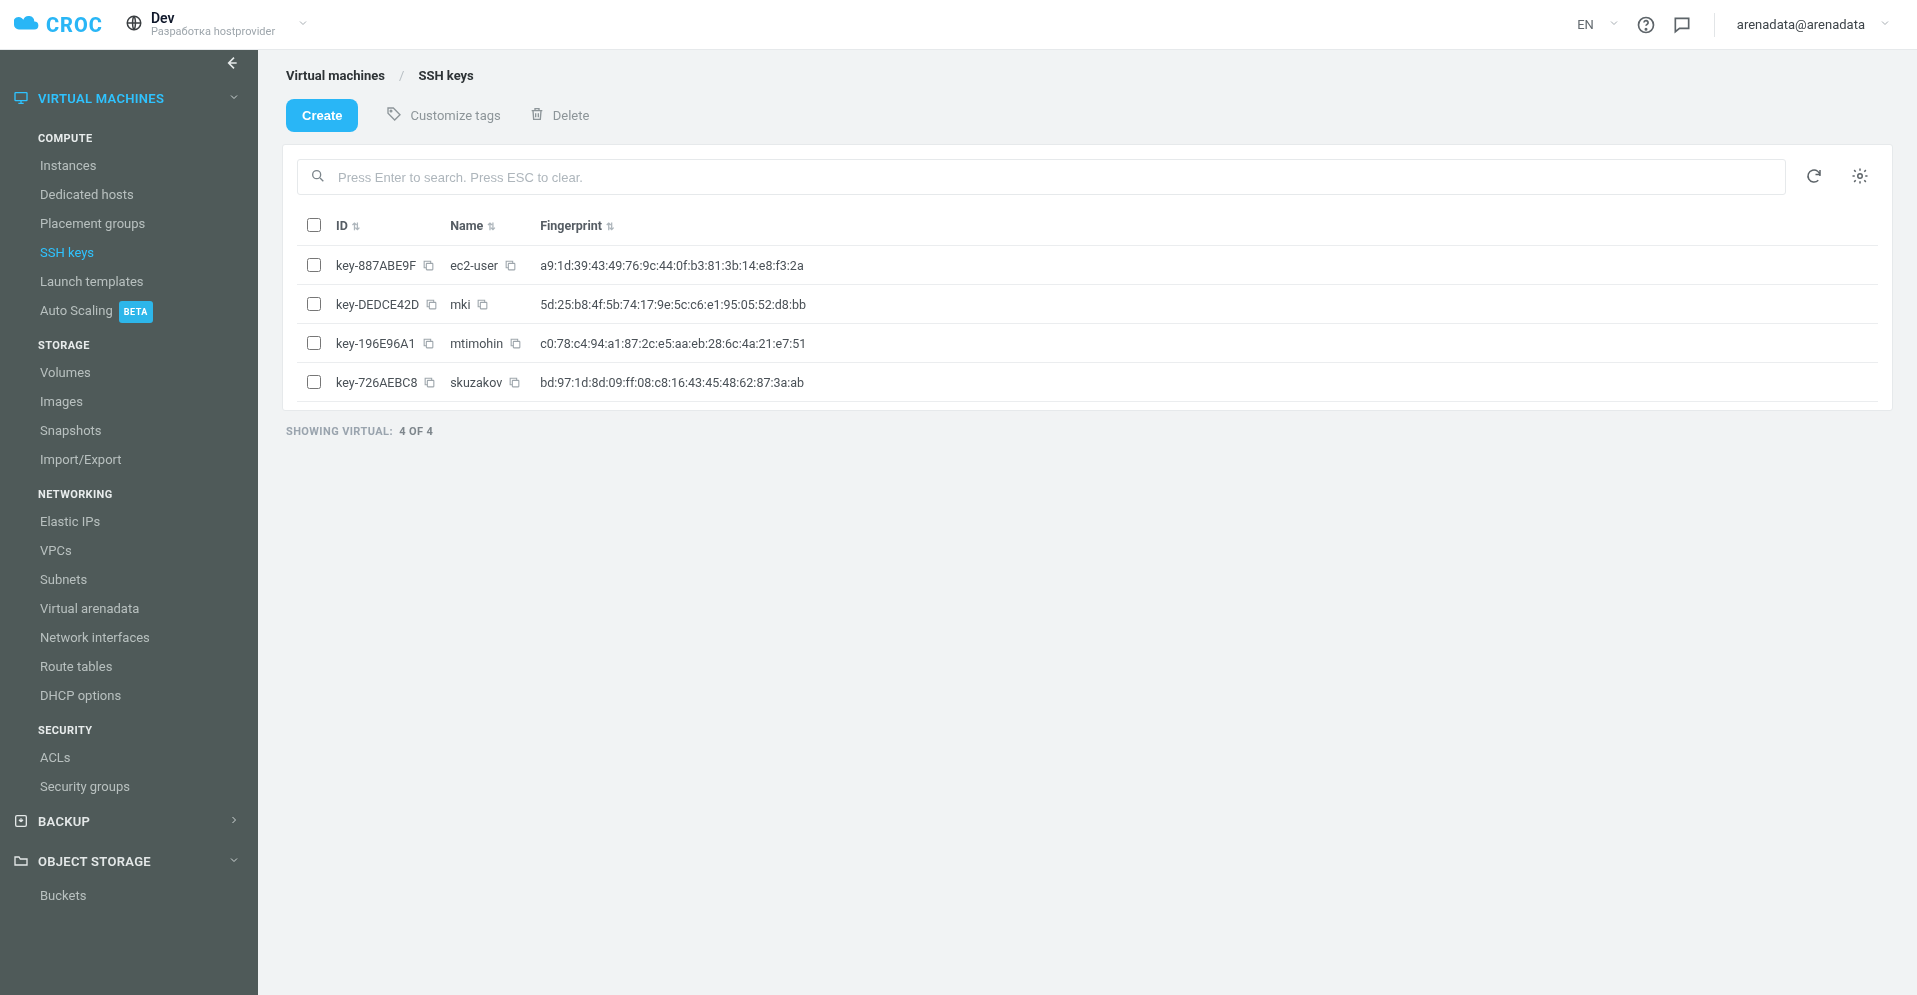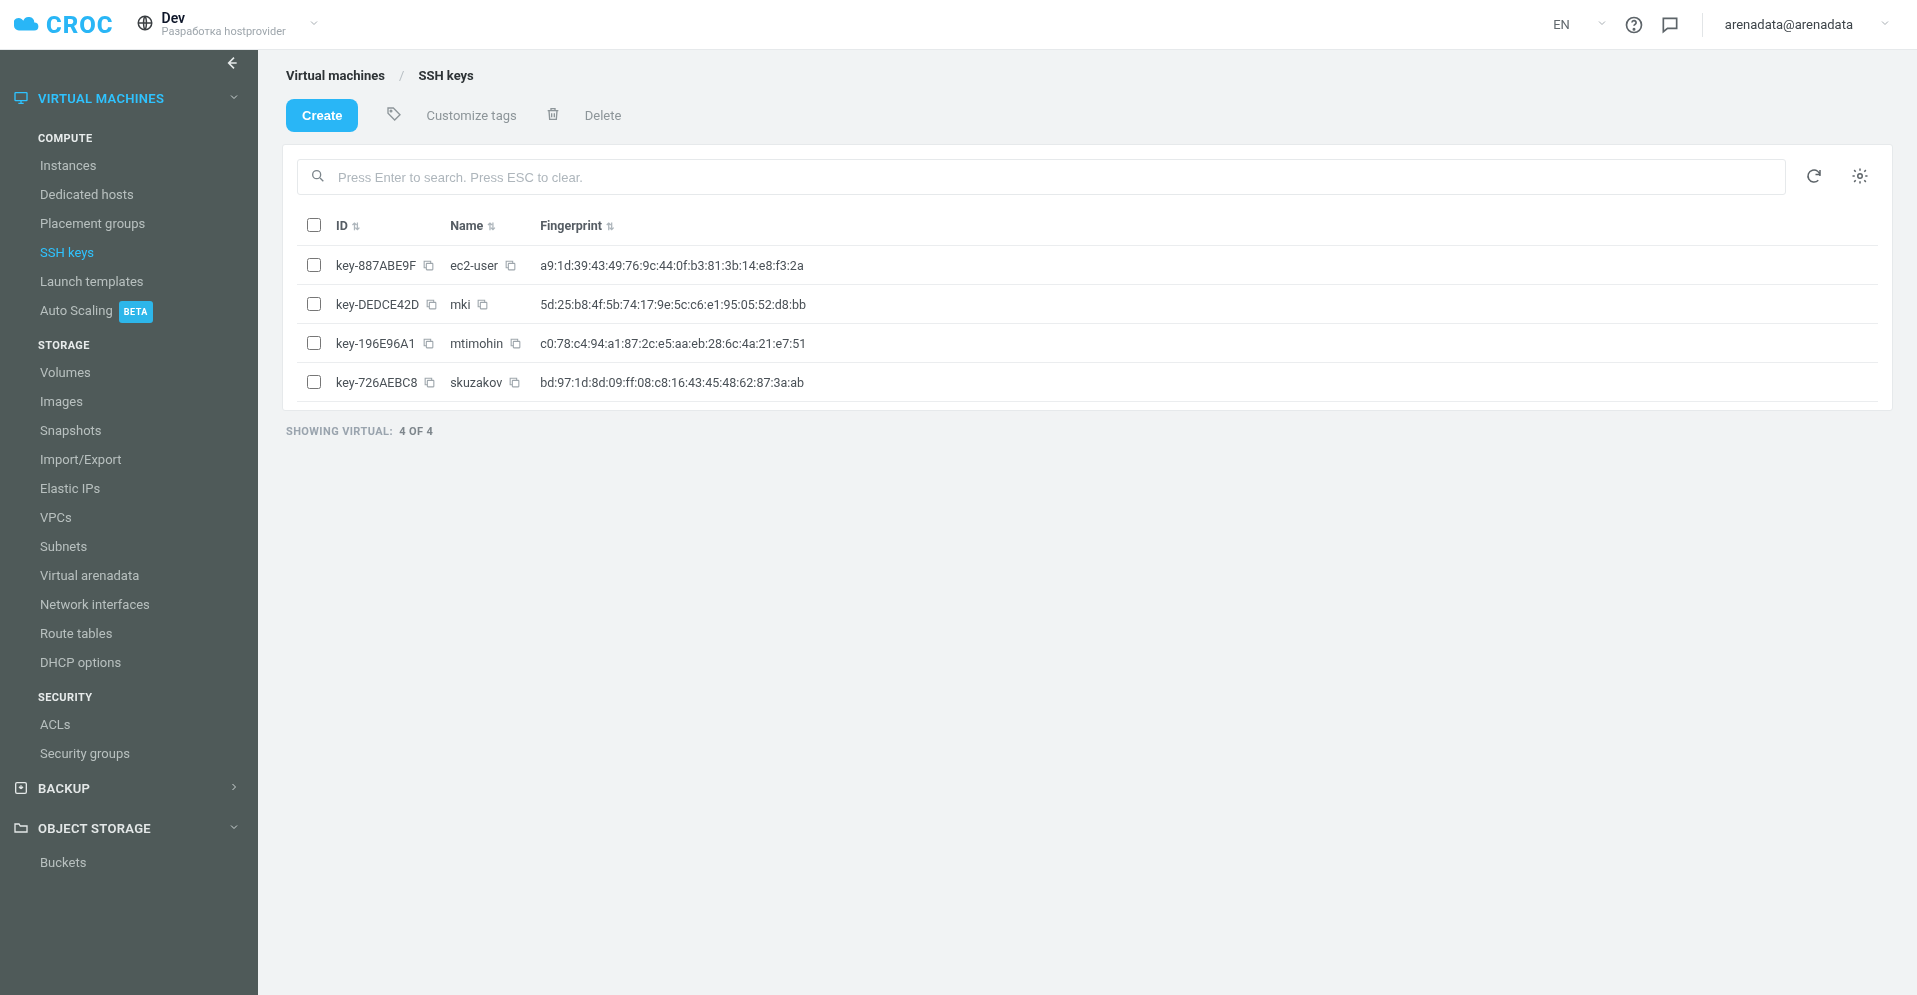--- a/index.html
+++ b/index.html
@@ -26,30 +26,30 @@
 
   
   .header{
     height:var(--header-h);
     background:#fff;
     border-bottom:1px solid var(--border);
     display:flex;align-items:center;
     padding:0 18px 0 14px;
     position:relative;z-index:3;
   }
-  .logo{display:flex;align-items:flex-start;gap:6px;color:var(--accent);font-weight:800;letter-spacing:1px;font-size:24px}
+  .logo{display:flex;align-items:flex-start;gap:6px;color:var(--accent);font-weight:800;letter-spacing:1px;font-size:20px}
   .logo svg{width:26px;height:18px}
   .env{display:flex;align-items:center;margin-left:22px;cursor:pointer}
   .env-icon svg{width:18px;height:18px;color:#3b3f42}
   .env-text{display:flex;flex-direction:column;margin-left:8px;line-height:1.1}
   .env-name{font-size:14px;color:#0f172a;font-weight:600}
   .env-sub{font-size:11px;color:#9ea6ac}
   .env-caret{margin-left:22px;color:#a6adb2}
   .header-spacer{flex:1}
-  .hbtn{display:flex;align-items:center;gap:20px;color:#62696e;padding:6px 8px;cursor:pointer}
+  .hbtn{display:flex;align-items:center;gap:8px;color:#62696e;padding:6px 8px;cursor:pointer}
   .hicon{width:20px;height:20px;display:inline-flex;align-items:center;justify-content:center;color:#5d6469}
   .vsep{width:1px;height:24px;background:#e2e5e7;margin:0 14px}
   .user{color:#3d4449;font-size:13px}
   .caret{color:#a6adb2;margin-left:6px}
 
   
   .shell{display:flex;height:calc(100vh - var(--header-h))}
   .sidebar{width:var(--sidebar-w);background:var(--sidebar-bg);color:var(--sidebar-fg);overflow-y:auto;font-size:13px}
   .sb-collapse{height:28px;display:flex;align-items:center;justify-content:flex-end;padding-right:18px;color:#e8ecec}
   .sb-section{display:flex;align-items:center;height:40px;padding:0 18px 0 12px;cursor:pointer}
@@ -64,21 +64,21 @@
 
   
   .main{flex:1;overflow:auto;padding:0 24px 24px}
   .crumbs{display:flex;align-items:center;gap:14px;padding:18px 4px 14px;font-size:13px}
   .crumbs .c{color:#7e868c;cursor:pointer}
   .crumbs .c.bold{font-weight:700;color:#2e3336}
   .crumbs .sep{color:#b8bfc4}
 
   .toolbar{display:flex;align-items:center;gap:28px;padding:2px 4px 12px}
   .btn-primary{background:var(--accent);color:#fff;border:none;border-radius:8px;padding:9px 16px;font-size:13px;font-weight:600;cursor:pointer}
-  .btn-flat{display:flex;align-items:center;gap:24px;color:var(--toolbar-muted);cursor:pointer;font-size:13px}
+  .btn-flat{display:flex;align-items:center;gap:8px;color:var(--toolbar-muted);cursor:pointer;font-size:13px}
   .btn-flat svg{width:16px;height:16px}
 
   .card{background:var(--card);border:1px solid var(--border);border-radius:3px;padding:14px 14px 8px}
   .searchbar{display:flex;align-items:flex-start;gap:10px}
   .searchbox{flex:1;display:flex;align-items:center;border:1px solid var(--border);border-radius:3px;height:36px;padding:0 12px;background:#fff}
   .searchbox svg{width:16px;height:16px;color:#7c858b;margin-right:10px}
   .searchbox input{flex:1;border:none;outline:none;font-size:13px;color:#333;background:transparent}
   .searchbox input::placeholder{color:#aeb6bc}
   .iconbtn{width:36px;height:36px;display:flex;align-items:center;justify-content:center;color:#5d6469;cursor:pointer;border-radius:3px}
 
@@ -196,20 +196,21 @@
     <a class="sb-item active"><span>SSH keys</span></a>
     <a class="sb-item"><span>Launch templates</span></a>
     <a class="sb-item"><span>Auto Scaling</span><span class="badge">BETA</span></a>
 
     <div class="sb-group-label">STORAGE</div>
     <a class="sb-item"><span>Volumes</span></a>
     <a class="sb-item"><span>Images</span></a>
     <a class="sb-item"><span>Snapshots</span></a>
     <a class="sb-item"><span>Import/Export</span></a>
 
+    <div class="sb-group-label">NETWORKING</div>
     <a class="sb-item"><span>Elastic IPs</span></a>
     <a class="sb-item"><span>VPCs</span></a>
     <a class="sb-item"><span>Subnets</span></a>
     <a class="sb-item"><span>Virtual arenadata</span></a>
     <a class="sb-item"><span>Network interfaces</span></a>
     <a class="sb-item"><span>Route tables</span></a>
     <a class="sb-item"><span>DHCP options</span></a>
 
     <div class="sb-group-label">SECURITY</div>
     <a class="sb-item"><span>ACLs</span></a>

